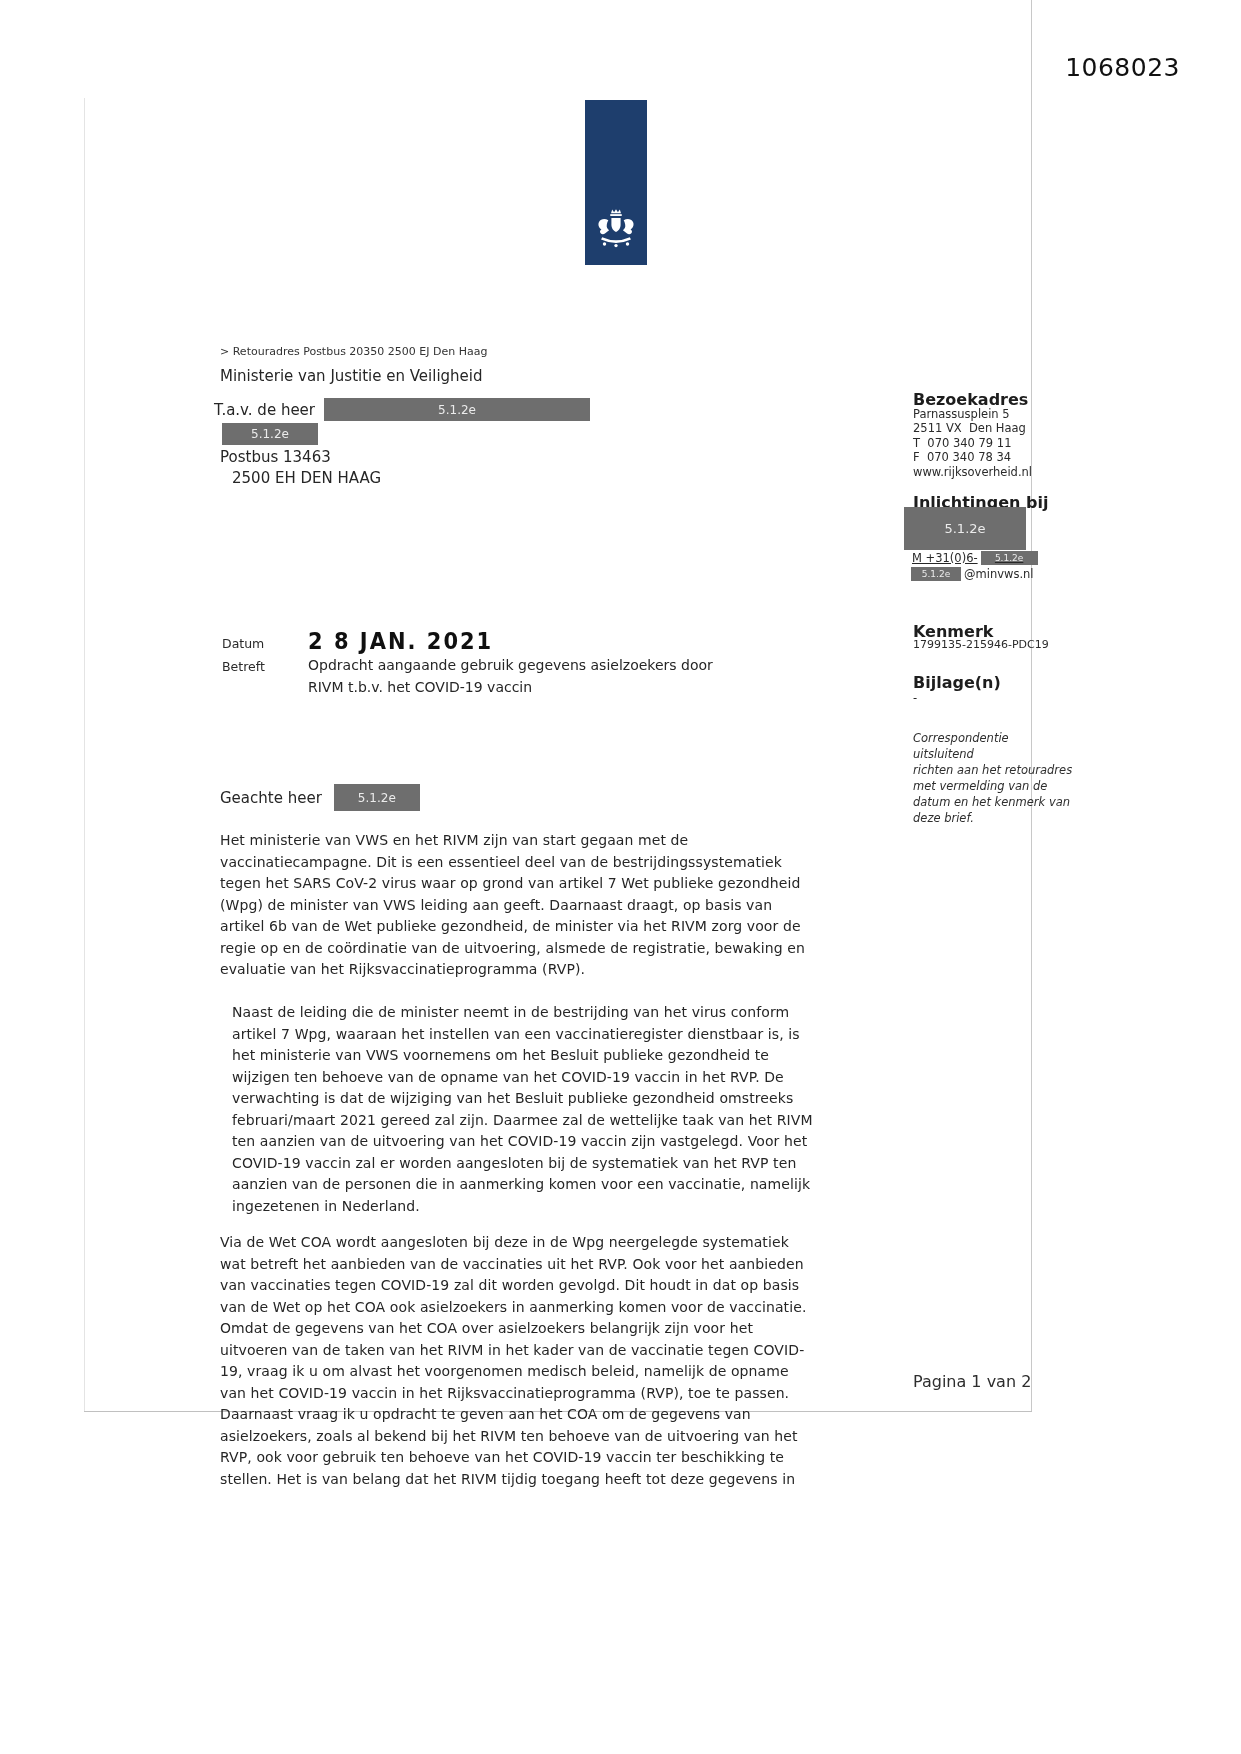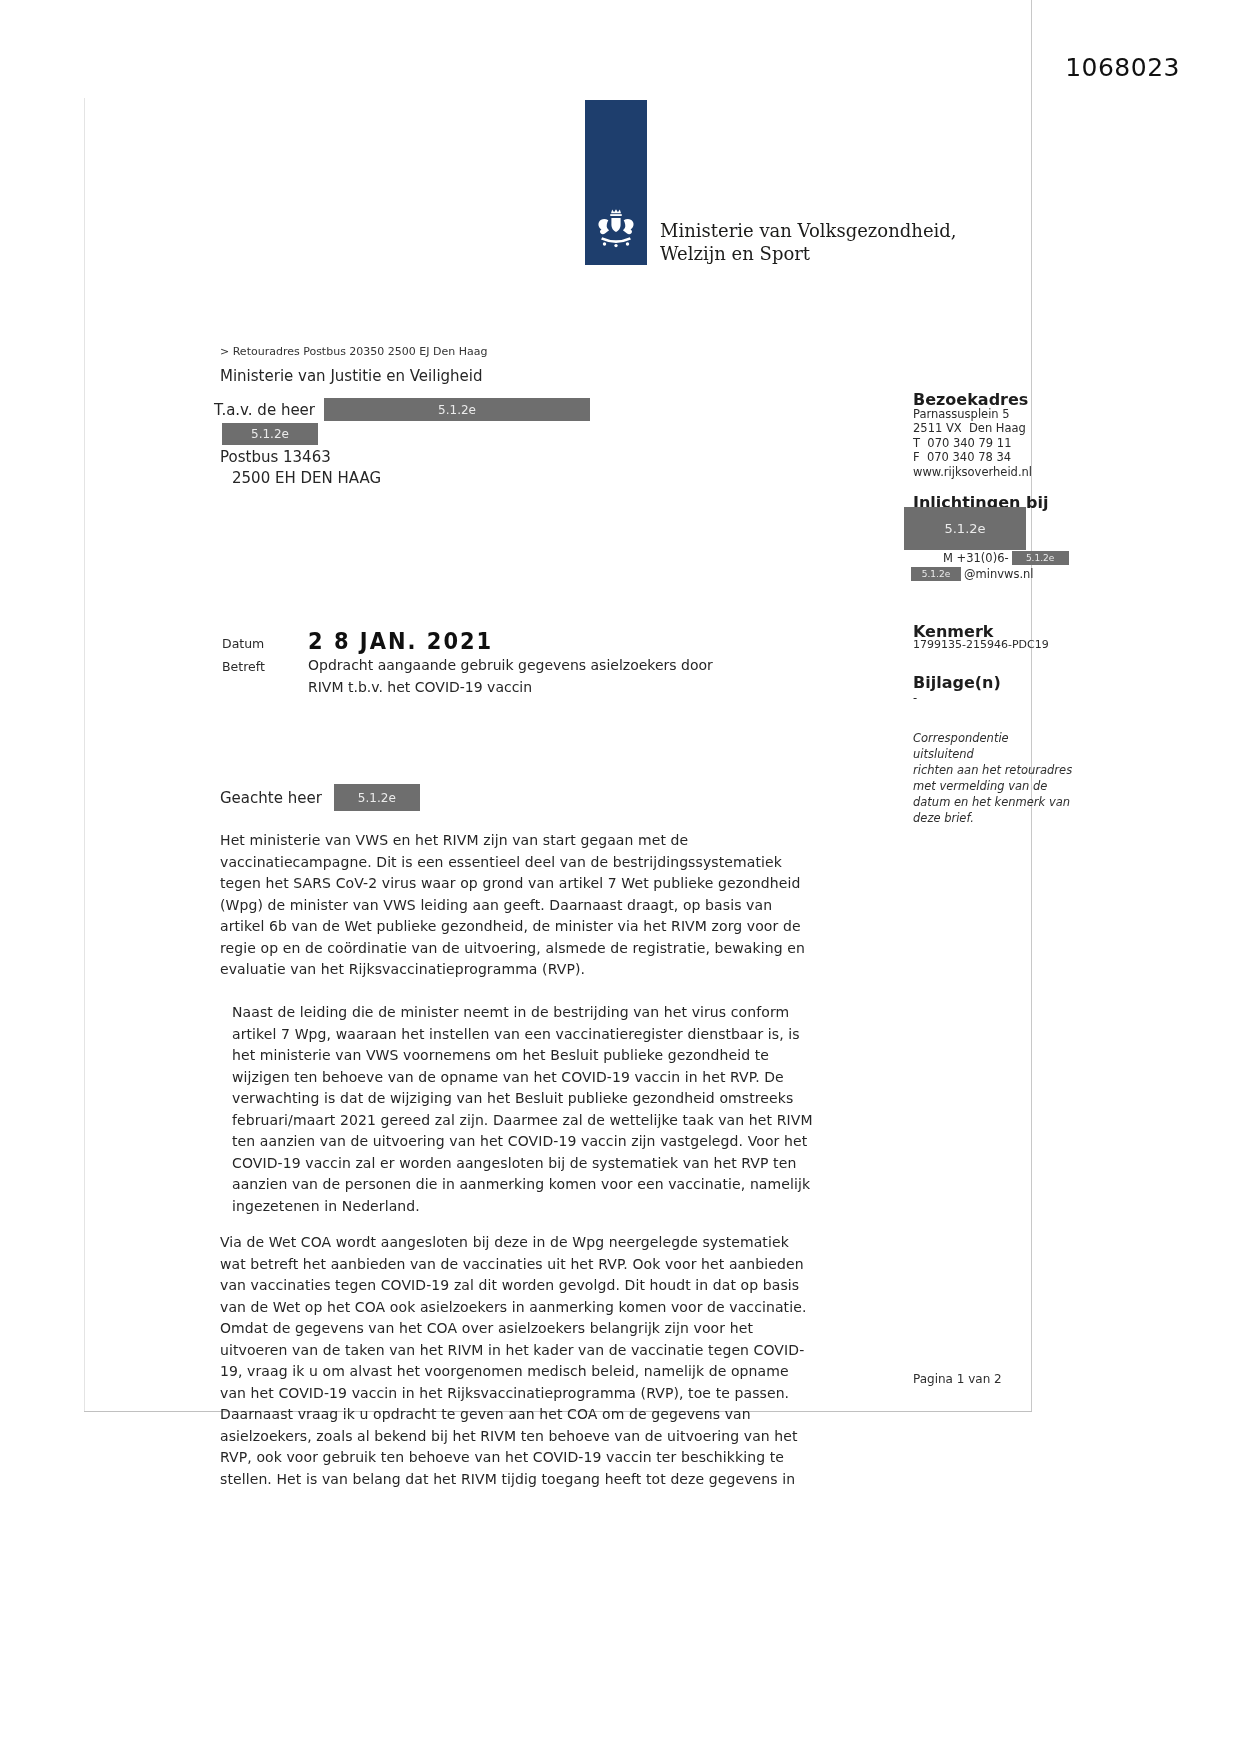--- a/index.html
+++ b/index.html
@@ -34,21 +34,21 @@
   .sb-small{font-size:11.5px;color:#2a2a2a;}
   .sb-note{font-size:11.5px;line-height:16px;font-style:italic;color:#2e2e2e;}
   .inline-row{display:flex;align-items:center;gap:3px;}
   
   .meta-label{font-size:12.5px;color:#2a2a2a;}
   .date-stamp{font-size:21px;font-weight:700;letter-spacing:2px;transform:scaleY(1.08);transform-origin:left top;color:#101010;}
   .betreft-value{font-size:14px;line-height:21.5px;}
   
   .salutation{display:flex;align-items:center;gap:12px;font-size:15px;}
   .body-par{font-size:14px;line-height:21.5px;letter-spacing:0.1px;width:700px;}
-  .footer-page{font-size:12px;color:#2e2e2e;}
+  .footer-page{font-size:16px;color:#2e2e2e;}
 </style>
 </head>
 <body>
 
 <div class="page">
 
   <div class="abs scan-line" style="left:1031px;top:0;width:1px;height:1412px;"></div>
   <div class="abs scan-line" style="left:84px;top:1411px;width:948px;height:1px;background:#c0c0c0;"></div>
   <div class="abs" style="left:84px;top:98px;width:1px;height:1313px;background:#e4e4e4;"></div>
 
@@ -62,43 +62,41 @@
         <path d="M24 15 h12 v8.5 c0 5.5 -3.2 8.5 -6 9.8 c-2.8 -1.3 -6 -4.3 -6 -9.8 z"></path>
         <path d="M20 18 c-5 -3 -10 -1.5 -12 2 c-2 3.5 -0.5 8 3 10 c-2 1 -2.5 3.5 -1 5 c1.5 1.5 4 1.5 6 0 l5 -4 c-2.5 -1.5 -3.5 -4 -3 -7 c0.4 -2.4 1 -4.5 2 -6 z"></path>
         <path d="M40 18 c5 -3 10 -1.5 12 2 c2 3.5 0.5 8 -3 10 c2 1 2.5 3.5 1 5 c-1.5 1.5 -4 1.5 -6 0 l-5 -4 c2.5 -1.5 3.5 -4 3 -7 c-0.4 -2.4 -1 -4.5 -2 -6 z"></path>
         <path d="M12 40 q18 8 36 0 l1.5 3 q-19.5 9 -39 0 z"></path>
         <circle cx="15" cy="49" r="2.2"></circle>
           <circle cx="30" cy="51" r="2.2"></circle>
           <circle cx="45" cy="49" r="2.2"></circle>
       </svg>
     </span>
   </div>
-  <div class="abs ministry-name" style="left:660px;top:220px;width:320px;">Ministerie van Volksgezondheid,
-Welzijn en Sport</div>
 
   <div class="abs retouradres" style="left:220px;top:345px;">&gt; Retouradres Postbus 20350 2500 EJ  Den Haag</div>
   <div class="abs addr-line" style="left:220px;top:367px;">Ministerie van Justitie en Veiligheid</div>
   <div class="abs attn-row" style="left:214px;top:398px;">
     <span>T.a.v. de heer</span>
     <span class="redaction" style="width:266px;height:23px;font-size:12px;">5.1.2e</span>
   </div>
   <div class="abs redaction" style="left:222px;top:423px;width:96px;height:22px;font-size:12px;">5.1.2e</div>
   <div class="abs addr-line" style="left:220px;top:448px;">Postbus 13463</div>
   <div class="abs addr-line" style="left:220px;top:469px;margin-left:12px;">2500 EH  DEN HAAG</div>
 
   <div class="abs sb-title" style="left:913px;top:390px;">Bezoekadres</div>
   <div class="abs sb-text pre" style="left:913px;top:407px;width:140px;">Parnassusplein 5
 2511 VX  Den Haag
 T  070 340 79 11
 F  070 340 78 34
 www.rijksoverheid.nl</div>
 
   <div class="abs sb-title" style="left:913px;top:493px;">Inlichtingen bij</div>
   <div class="abs redaction" style="left:904px;top:507px;width:122px;height:43px;font-size:13px;">5.1.2e</div>
-  <div class="abs inline-row" style="left:943px;top:551px;">
+  <div class="abs inline-row" style="left:912px;top:551px;text-decoration:underline;">
     <span class="sb-small">M  +31(0)6-</span>
     <span class="redaction" style="width:57px;height:14px;font-size:9px;">5.1.2e</span>
   </div>
   <div class="abs inline-row" style="left:911px;top:567px;">
     <span class="redaction" style="width:50px;height:14px;font-size:9px;">5.1.2e</span>
     <span class="sb-small">@minvws.nl</span>
   </div>
 
   <div class="abs sb-title" style="left:913px;top:622px;">Kenmerk</div>
   <div class="abs sb-small" style="left:913px;top:638px;font-size:11px;">1799135-215946-PDC19</div>

